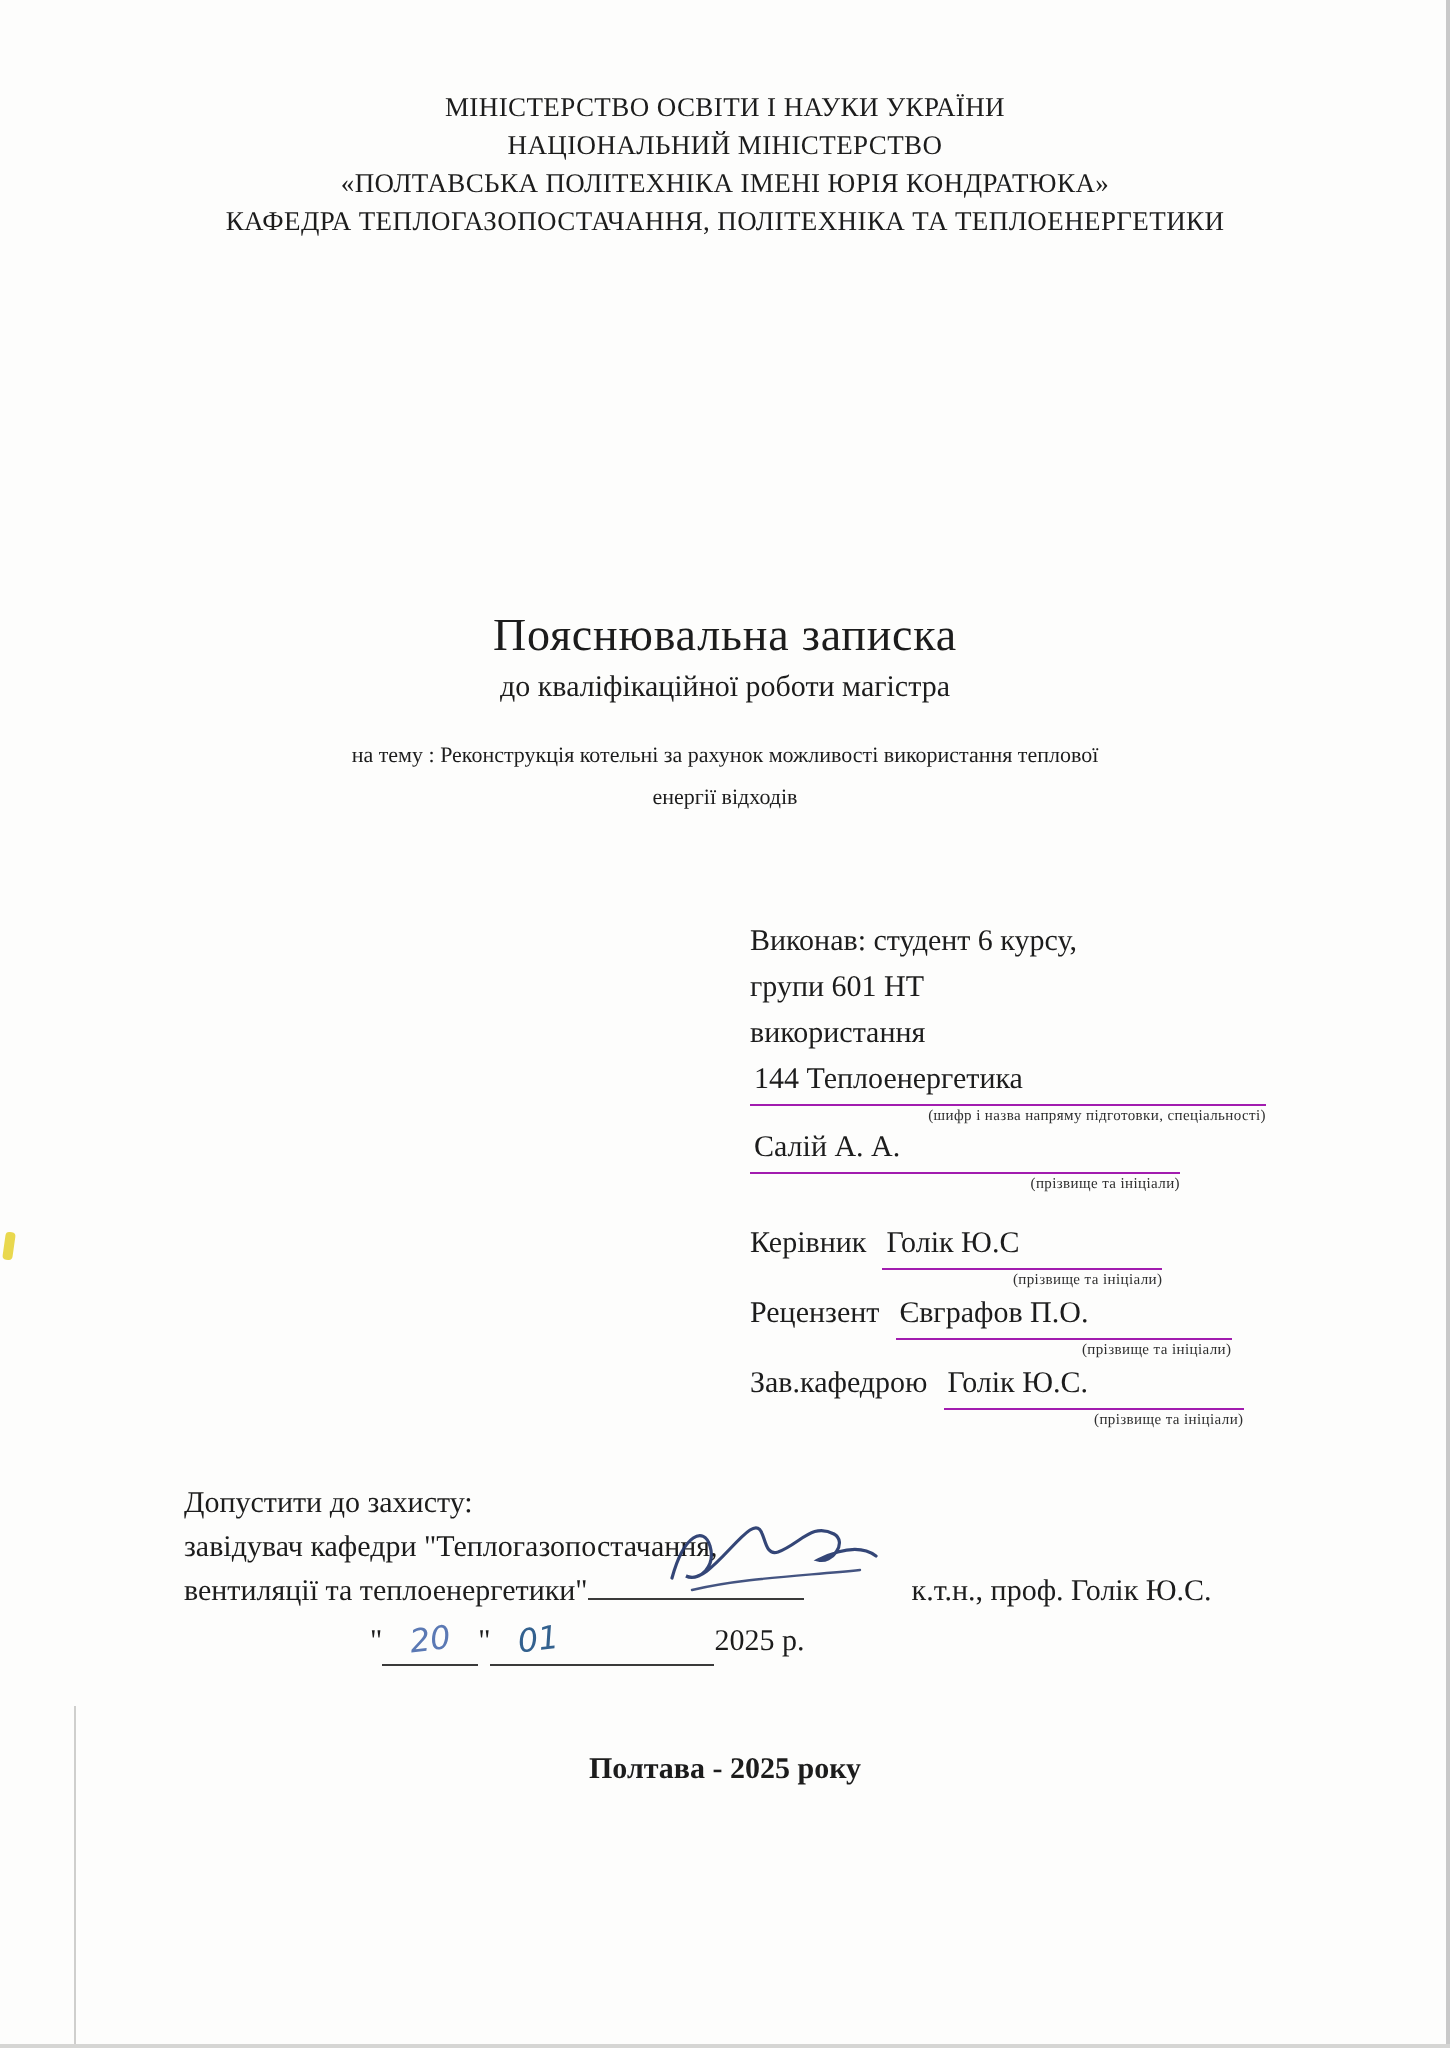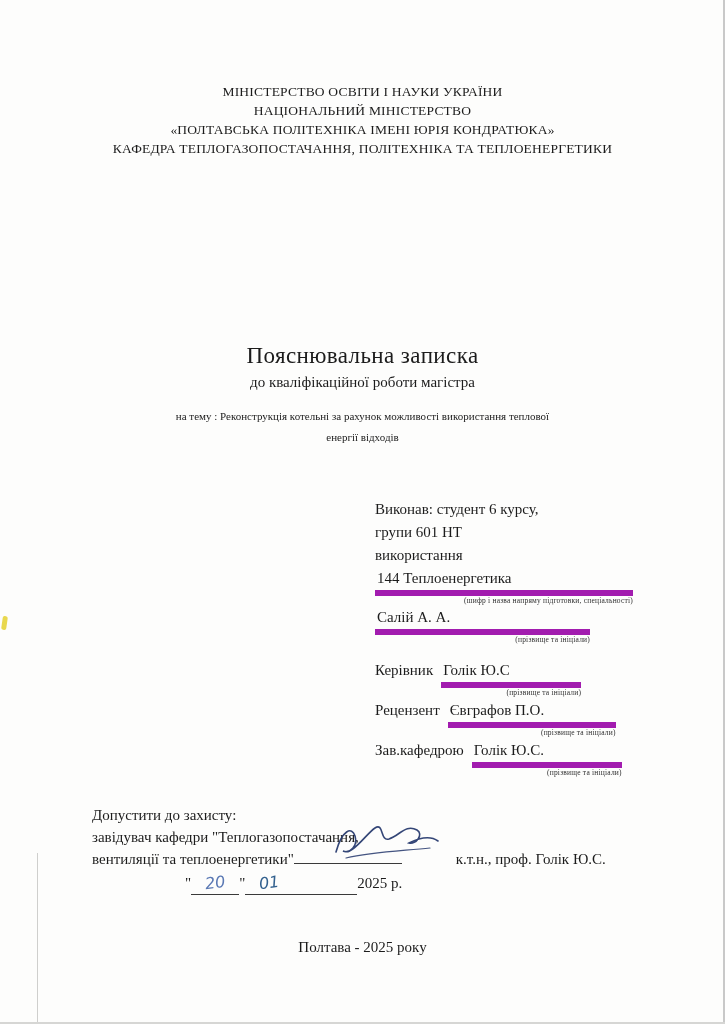--- a/index.html
+++ b/index.html
@@ -19,40 +19,40 @@
   .artifact-yellow {
     position: absolute; left: 2px; top: 616px; width: 5px; height: 14px;
     background: #e9d84e; transform: rotate(8deg); border-radius: 2px;
   }
   .artifact-line {
     position: absolute; left: 37px; top: 853px; width: 1px; height: 171px;
     background: #cfcfcd;
   }
 
   .header {
-    margin: 0 auto; padding-top: 82px;
+    margin: 0 auto; padding-top: 44px;
     text-align: center;
     font-size: 13.5px; line-height: 19px;
     letter-spacing: 0.2px;
   }
   .header div { white-space: nowrap; }
 
   .title-block { margin-top: 185px; text-align: center; }
   .doc-title  { font-size: 23px; font-weight: normal; letter-spacing: 0.4px; }
   .doc-subtitle { font-size: 15px; margin-top: 5px; }
 
   .topic { margin-top: 15px; text-align: center; font-size: 11px; line-height: 21px; }
 
   .executor {
     margin-top: 50px; margin-left: 375px;
     font-size: 15px; line-height: 23px;
   }
   .field { display: inline-flex; flex-direction: column; vertical-align: top; }
   .uline {
-    border-bottom: 6px solid #a21caf;
+    border-bottom: 1px solid #a21caf;
     padding-left: 2px;
     white-space: nowrap;
   }
   .caption {
     font-size: 7.5px; line-height: 10px; text-align: right;
     color: #2f2f2f; letter-spacing: 0.2px; white-space: nowrap;
   }
   .u-specialty { min-width: 258px; }
   .u-name      { min-width: 215px; }
 
@@ -89,21 +89,21 @@
     border-bottom: 1px solid #3a3a3a; padding-left: 14px;
   }
   .handwrite {
     font-family: "DejaVu Sans", sans-serif;
     font-style: italic; font-size: 16px;
     display: inline-block; transform: rotate(-7deg);
   }
   .hw-day   { color: #5b79b4; }
   .hw-month { color: #33618e; }
 
-  .footer { margin-top: 44px; text-align: center; font-size: 15px; }
+  .footer { margin-top: 44px; text-align: center; font-size: 15px; font-weight: bold; }
 </style>
 </head>
 <body>
 
 <div class="page">
 
   <div class="header">
     <div>МІНІСТЕРСТВО ОСВІТИ І НАУКИ УКРАЇНИ</div>
     <div>НАЦІОНАЛЬНИЙ МІНІСТЕРСТВО</div>
     <div>«ПОЛТАВСЬКА ПОЛІТЕХНІКА ІМЕНІ ЮРІЯ КОНДРАТЮКА»</div>

